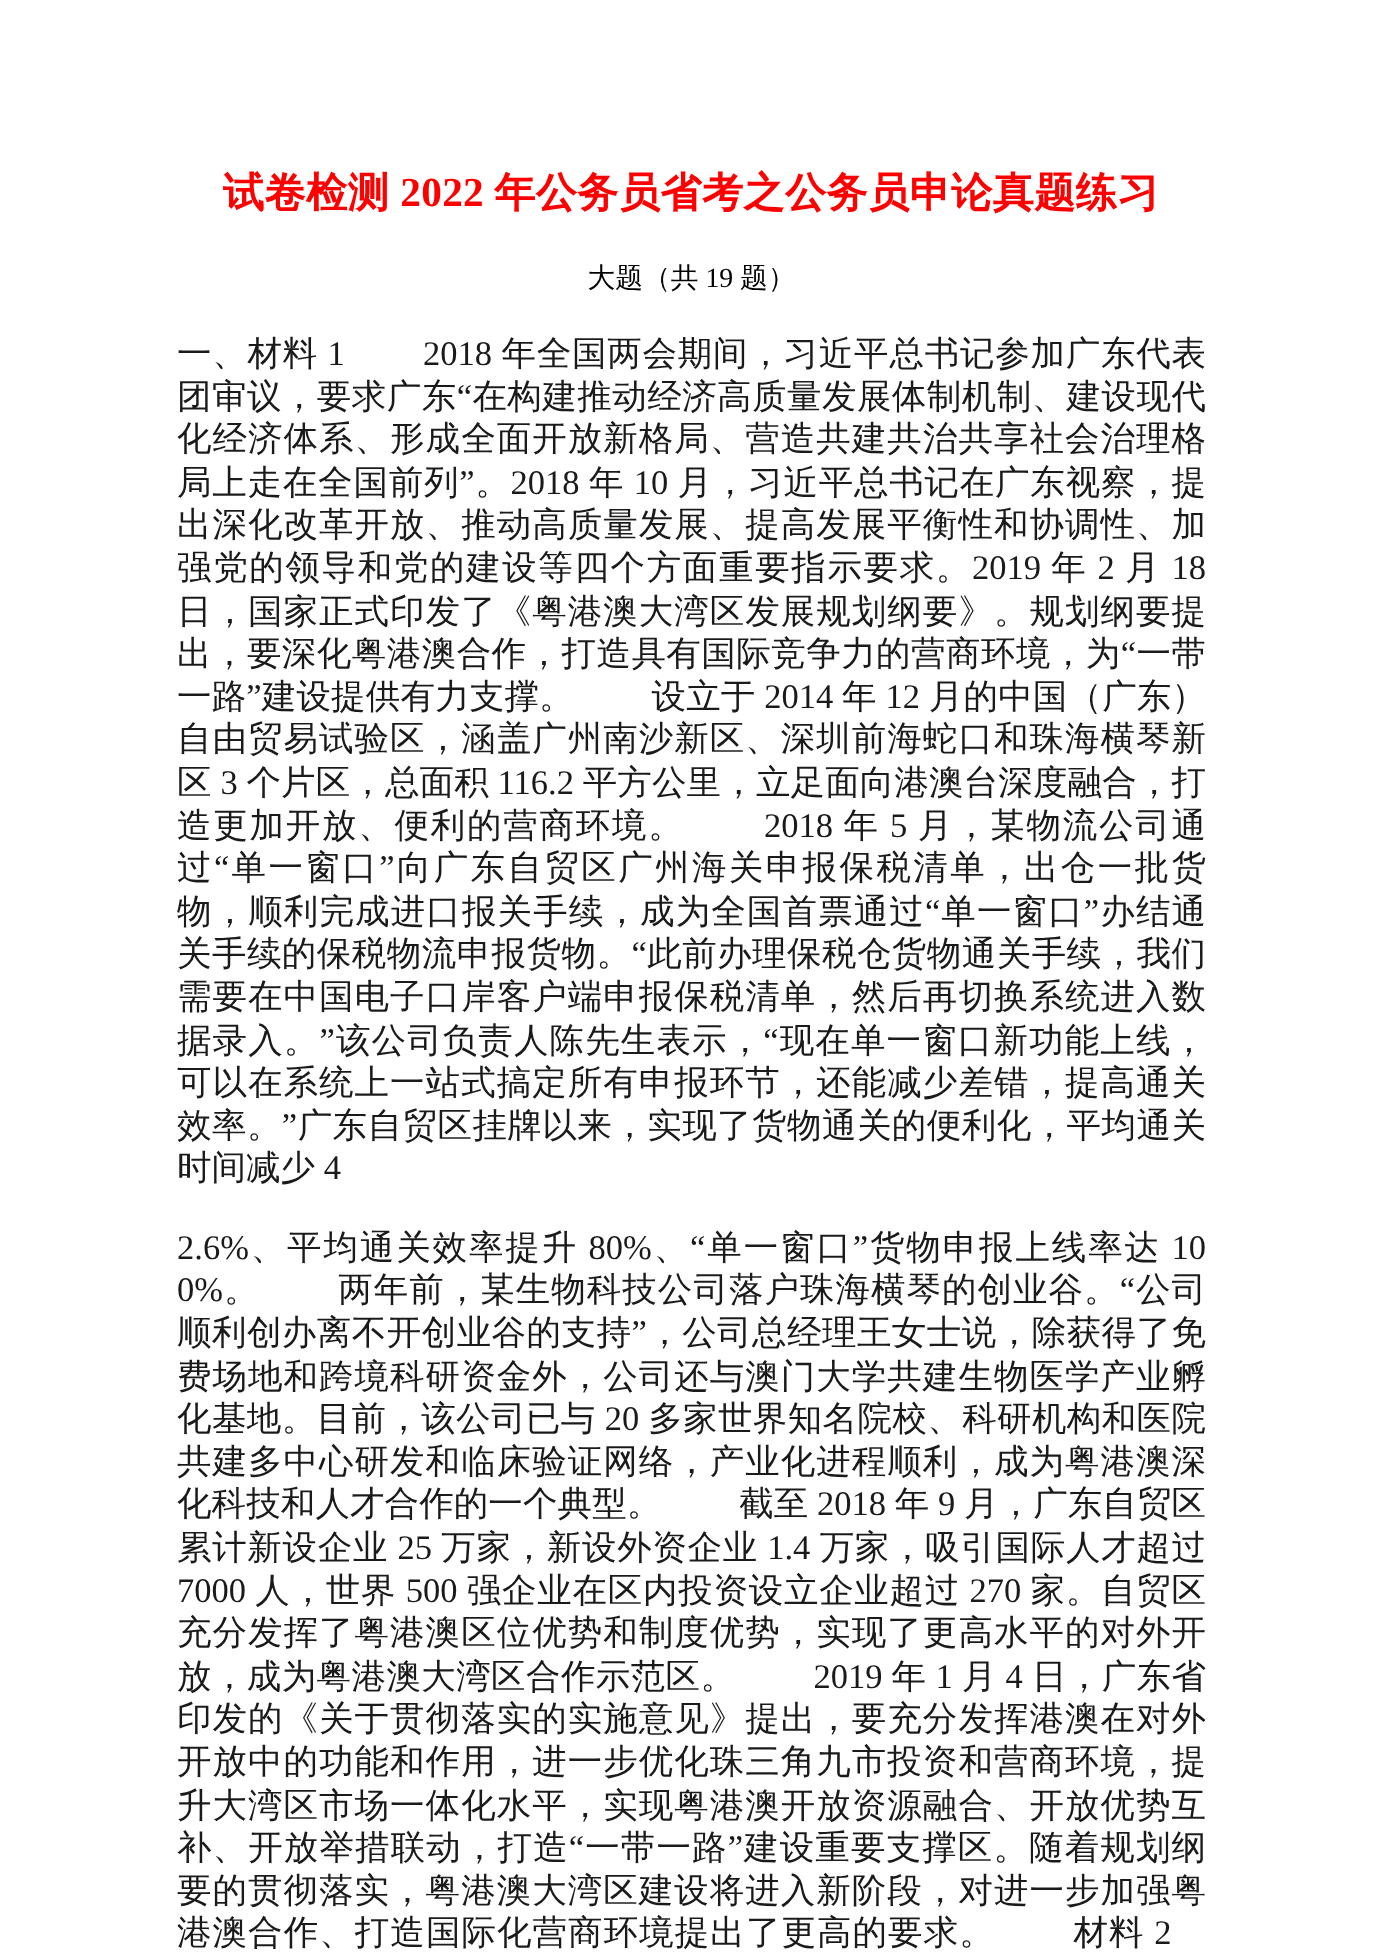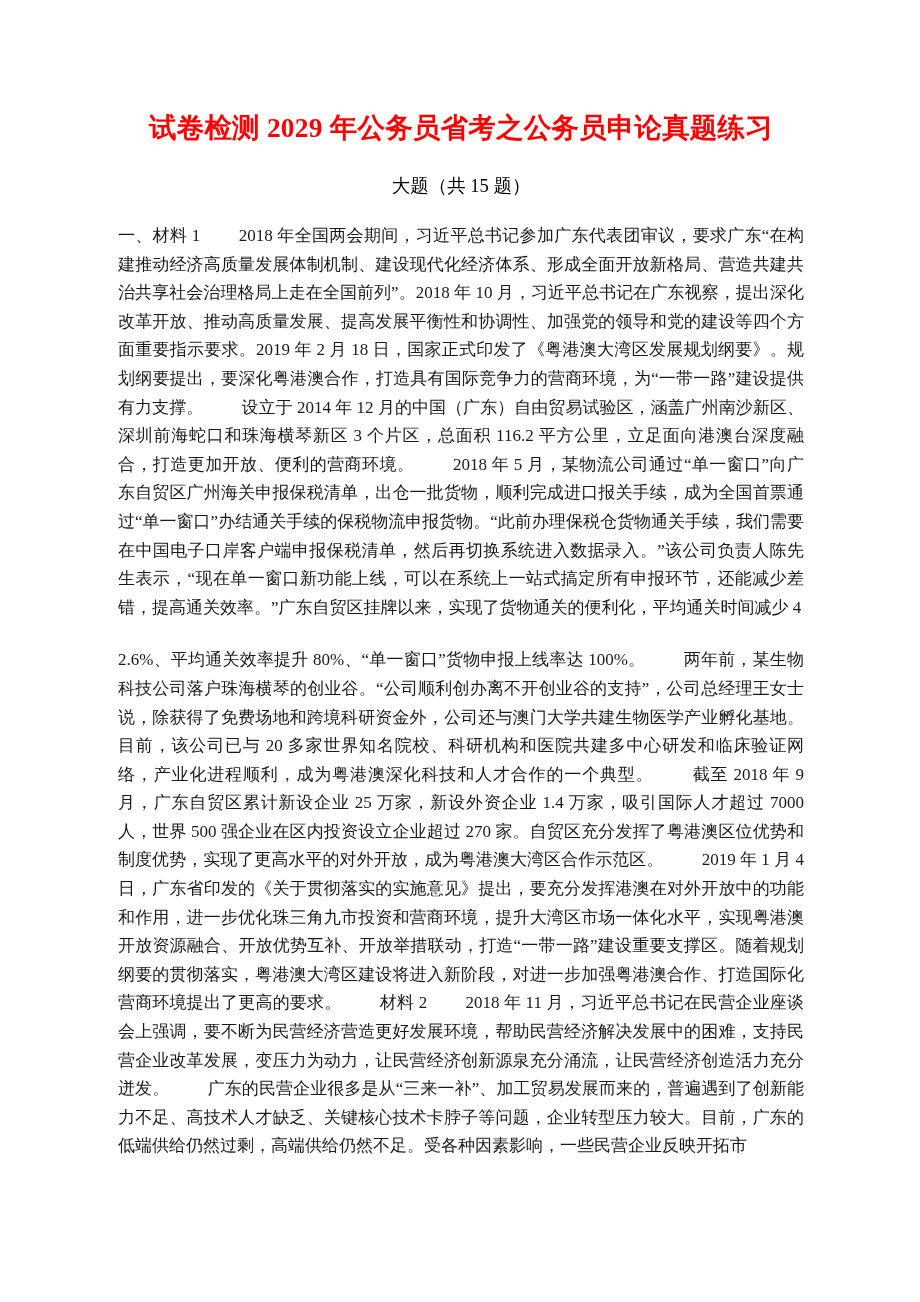--- a/index.html
+++ b/index.html
@@ -58,44 +58,44 @@
     line-height: 28px;
     white-space: pre;
   }
 
   
   .body-block {
     padding-top: 22px;
   }
   p.para {
     margin: 0 0 24px 0;
-    font-size: 17px;
+    font-size: 23px;
     line-height: 28.6px;
     text-align: justify;
     text-justify: inter-ideograph;
     word-break: break-all;
     color: #1a1a1a;
     white-space: pre-wrap;
     letter-spacing: 0px;
   }
   p.para:last-child {
     margin-bottom: 0;
   }
 </style>
 </head>
 <body>
 
 <div class="page">
   <div class="content">
 
     <h1 class="doc-title">
-      <span class="title-line">试卷检测 2029 年公务员省考之公务员申论真题练习</span>
+      <span class="title-line">试卷检测 2022 年公务员省考之公务员申论真题练习</span>
     </h1>
 
-    <h2 class="section-heading">大题（共 15 题）</h2>
+    <h2 class="section-heading">大题（共 19 题）</h2>
 
     <div class="body-block">
       <p class="para">一、材料 1   2018 年全国两会期间，习近平总书记参加广东代表团审议，要求广东“在构建推动经济高质量发展体制机制、建设现代化经济体系、形成全面开放新格局、营造共建共治共享社会治理格局上走在全国前列”。2018 年 10 月，习近平总书记在广东视察，提出深化改革开放、推动高质量发展、提高发展平衡性和协调性、加强党的领导和党的建设等四个方面重要指示要求。2019 年 2 月 18 日，国家正式印发了《粤港澳大湾区发展规划纲要》。规划纲要提出，要深化粤港澳合作，打造具有国际竞争力的营商环境，为“一带一路”建设提供有力支撑。   设立于 2014 年 12 月的中国（广东）自由贸易试验区，涵盖广州南沙新区、深圳前海蛇口和珠海横琴新区 3 个片区，总面积 116.2 平方公里，立足面向港澳台深度融合，打造更加开放、便利的营商环境。   2018 年 5 月，某物流公司通过“单一窗口”向广东自贸区广州海关申报保税清单，出仓一批货物，顺利完成进口报关手续，成为全国首票通过“单一窗口”办结通关手续的保税物流申报货物。“此前办理保税仓货物通关手续，我们需要在中国电子口岸客户端申报保税清单，然后再切换系统进入数据录入。”该公司负责人陈先生表示，“现在单一窗口新功能上线，可以在系统上一站式搞定所有申报环节，还能减少差错，提高通关效率。”广东自贸区挂牌以来，实现了货物通关的便利化，平均通关时间减少 4</p>
       <p class="para">2.6%、平均通关效率提升 80%、“单一窗口”货物申报上线率达 100%。   两年前，某生物科技公司落户珠海横琴的创业谷。“公司顺利创办离不开创业谷的支持”，公司总经理王女士说，除获得了免费场地和跨境科研资金外，公司还与澳门大学共建生物医学产业孵化基地。目前，该公司已与 20 多家世界知名院校、科研机构和医院共建多中心研发和临床验证网络，产业化进程顺利，成为粤港澳深化科技和人才合作的一个典型。   截至 2018 年 9 月，广东自贸区累计新设企业 25 万家，新设外资企业 1.4 万家，吸引国际人才超过 7000 人，世界 500 强企业在区内投资设立企业超过 270 家。自贸区充分发挥了粤港澳区位优势和制度优势，实现了更高水平的对外开放，成为粤港澳大湾区合作示范区。   2019 年 1 月 4 日，广东省印发的《关于贯彻落实的实施意见》提出，要充分发挥港澳在对外开放中的功能和作用，进一步优化珠三角九市投资和营商环境，提升大湾区市场一体化水平，实现粤港澳开放资源融合、开放优势互补、开放举措联动，打造“一带一路”建设重要支撑区。随着规划纲要的贯彻落实，粤港澳大湾区建设将进入新阶段，对进一步加强粤港澳合作、打造国际化营商环境提出了更高的要求。   材料 2   2018 年 11 月，习近平总书记在民营企业座谈会上强调，要不断为民营经济营造更好发展环境，帮助民营经济解决发展中的困难，支持民营企业改革发展，变压力为动力，让民营经济创新源泉充分涌流，让民营经济创造活力充分迸发。   广东的民营企业很多是从“三来一补”、加工贸易发展而来的，普遍遇到了创新能力不足、高技术人才缺乏、关键核心技术卡脖子等问题，企业转型压力较大。目前，广东的低端供给仍然过剩，高端供给仍然不足。受各种因素影响，一些民营企业反映开拓市</p>
     </div>
 
   </div>
 </div>
 
 </body></html>

